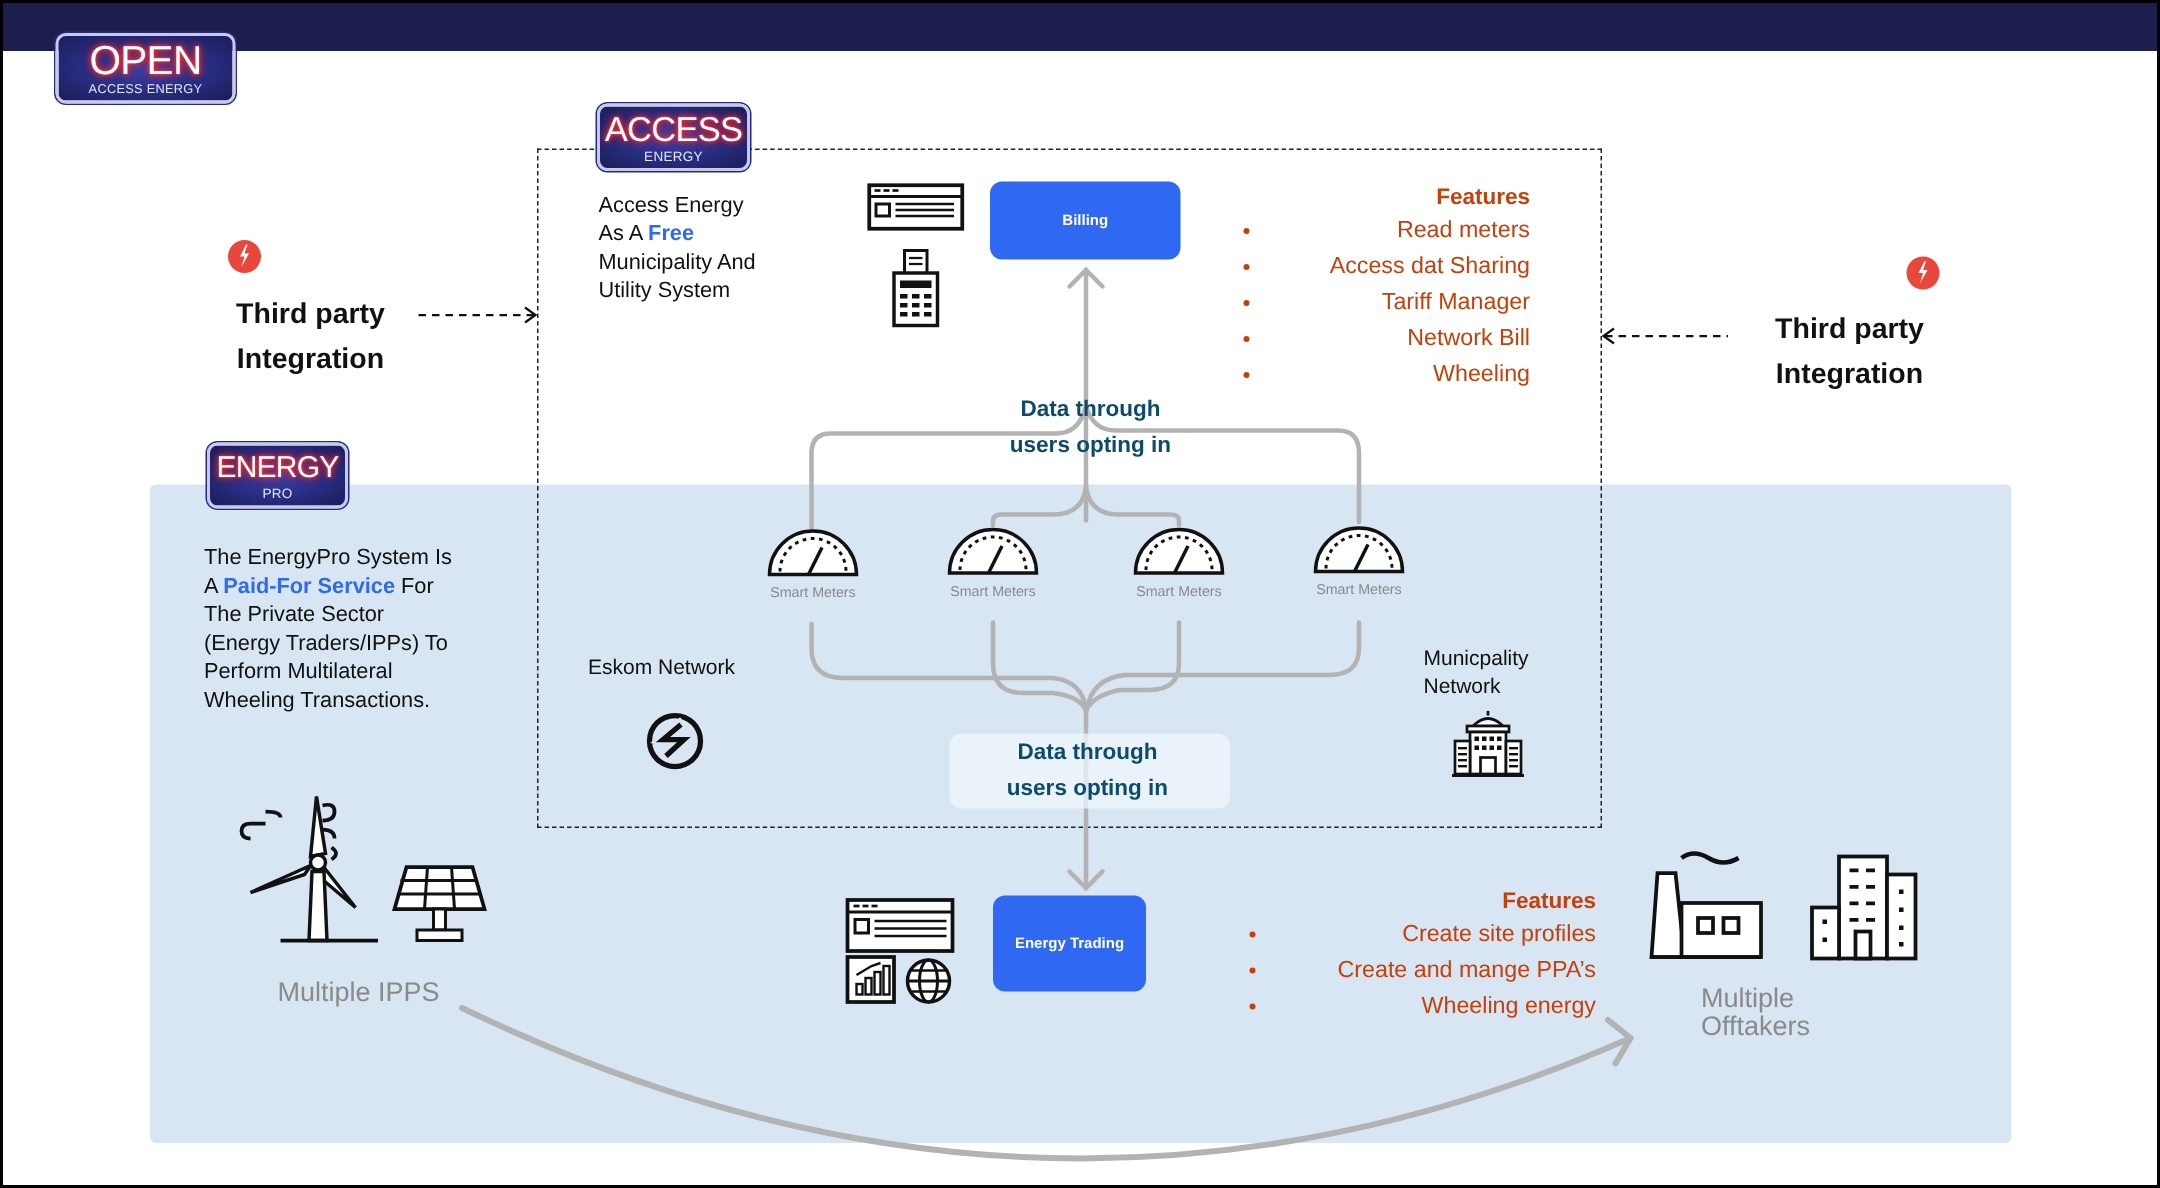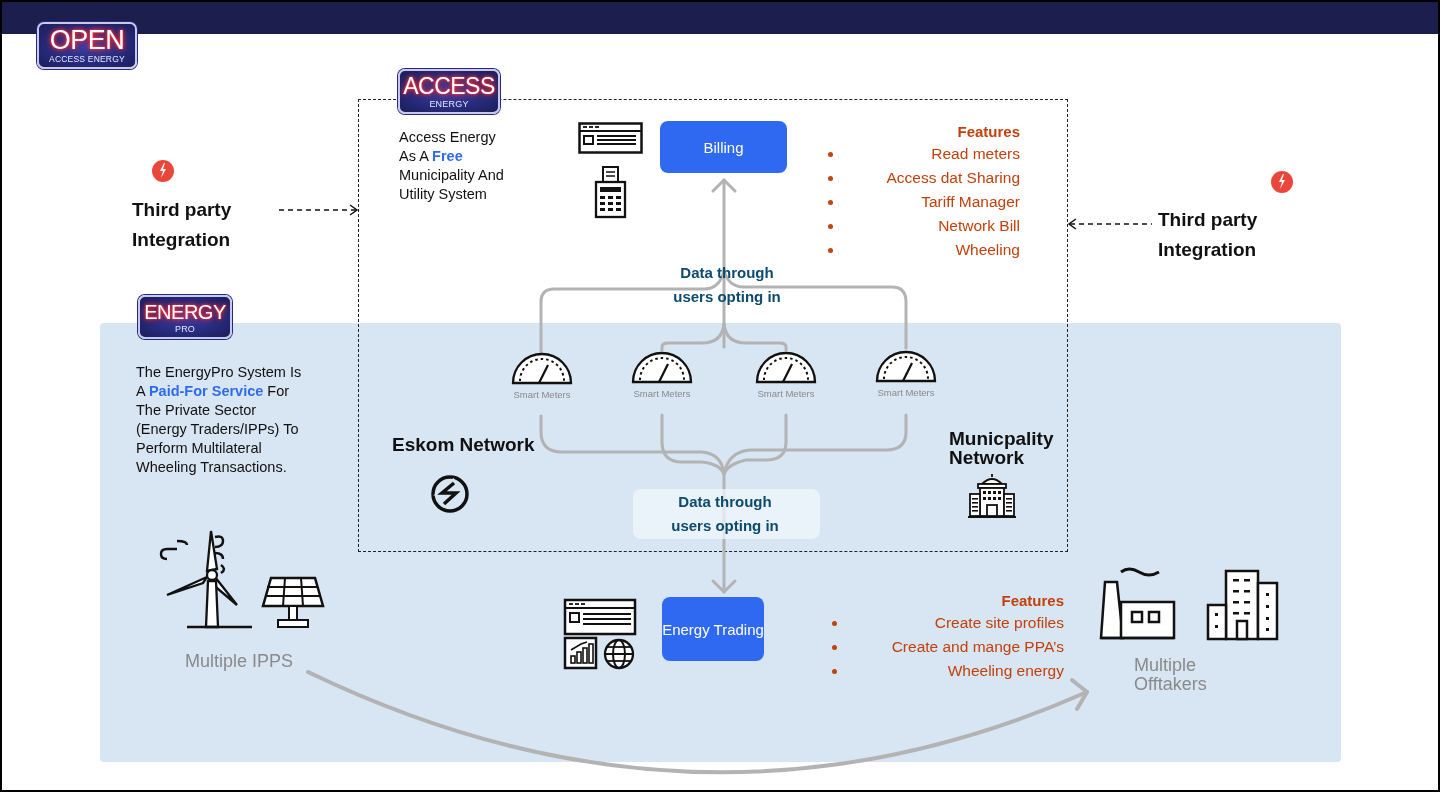--- a/index.html
+++ b/index.html
@@ -15,41 +15,41 @@
   .logo {
     background: radial-gradient(ellipse at center, #3c3fa8 0%, #262a7a 60%, #1b1d58 100%);
     border: 2px solid #c9c9ee; border-radius: 7px; box-shadow: 0 0 0 1px #262a7a;
     text-align: center; color: #fff; box-sizing: border-box;
   }
   .logo .big { font-weight: 400; color: #fff; text-shadow: 0 0 2px #ff3b3b, 0 0 4px #ff2d2d, 0 0 6px #e01818; letter-spacing: -0.5px; line-height: 1; }
   .logo .small { font-size: 8px; color: #e6e6ff; letter-spacing: 0.2px; line-height: 1; }
   .desc { font-size: 14.5px; line-height: 19px; color: #111; }
   .blue { color: #2f6bef; font-weight: 700; }
   .btn {
-    background: #2f69f2; color: #fff; font-weight: 400; font-size: 15px; border-radius: 8px;
+    background: #2f69f2; color: #fff; font-weight: 700; font-size: 10px; border-radius: 8px;
     display: flex; align-items: center; justify-content: center; cursor: pointer;
   }
   .features { font-size: 15.5px; color: #c2410c; text-align: right; }
   .features .title { font-weight: 700; font-size: 15px; margin-bottom: 2px; }
   .features ul { margin: 0; padding-left: 24px; }
   .features li { line-height: 24px; }
-  .third { font-weight: 700; font-size: 19px; line-height: 30px; color: #111; }
+  .third { font-weight: 700; font-size: 19px; line-height: 30px; text-align: center; color: #111; }
   .flow-label { color: #0c4a6e; font-weight: 700; font-size: 15px; line-height: 24px; text-align: center; }
   .flow-box { background: rgba(240,245,252,0.75); border-radius: 8px; }
   .meter-label { font-size: 9.5px; color: #8a8a8a; text-align: center; width: 80px; }
   .gray-label { font-size: 18px; color: #8a8a8a; line-height: 19px; }
-  .net-label { font-size: 19px; font-weight: 700; color: #111; line-height: 19px; }
+  .net-label { font-size: 14px; font-weight: 400; color: #111; line-height: 19px; }
   svg { overflow: visible; }
 </style>
 </head>
 <body>
 
 <div class="abs topbar"></div>
 
-<div class="abs logo" style="left:35px;top:20px;width:100px;height:47px;padding-top:3px;">
+<div class="abs logo" style="left:35px;top:20px;width:120px;height:47px;padding-top:3px;">
   <div class="big" style="font-size:27px;">OPEN</div>
   <div class="small" style="font-size:8.5px;margin-top:1px;">ACCESS ENERGY</div>
 </div>
 
 <div class="abs panel"></div>
 
 <div class="abs dashbox"></div>
 
 <svg class="abs" style="left:0;top:0;" width="1440" height="792">
   <g fill="none" stroke="#b3b3b3" stroke-width="3" stroke-linecap="round">

